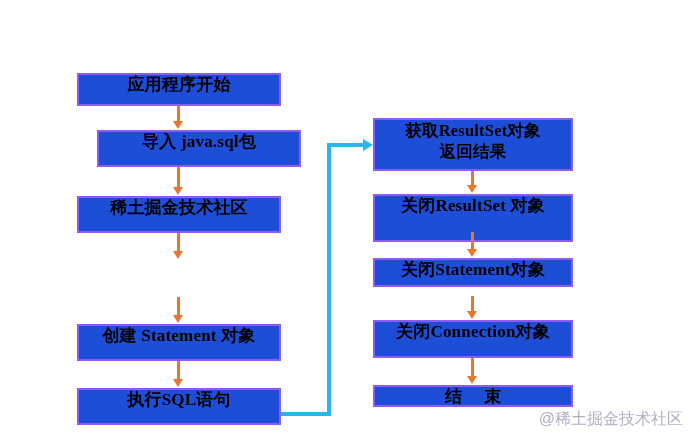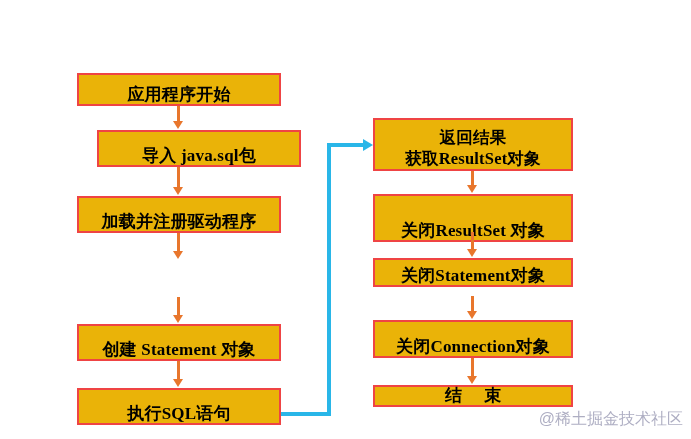--- a/index.html
+++ b/index.html
@@ -29,24 +29,24 @@
     color: #2340c4;
     letter-spacing: 0.5px;
     white-space: nowrap;
     line-height: 30px;
   }
 
   
   .node {
     position: absolute;
     box-sizing: border-box;
-    border: 2px solid #ef4444;
-    background: #eab308;
+    border: 2px solid #8b5cf6;
+    background: #1d4ed8;
     display: flex;
-    align-items: flex-end;
+    align-items: flex-start;
     justify-content: center;
     text-align: center;
     color: #000000;
     font-family: "Liberation Serif", serif;
     font-weight: 700;
     font-size: 17px;
     line-height: 19px;
     letter-spacing: 0.2px;
     padding: 0 4px;
   }
@@ -120,33 +120,33 @@
 <div id="canvas">
 
 
   <div class="node col-l l1">
     <span class="txt">应用程序开始</span>
   </div>
   <div class="node col-l l2">
     <span class="txt">导入 java.sql包</span>
   </div>
   <div class="node col-l l3">
-    <span class="txt">加载并注册驱动程序</span>
+    <span class="txt">稀土掘金技术社区</span>
   </div>
   <div class="node col-l l5">
     <span class="txt">创建 Statement 对象</span>
   </div>
   <div class="node col-l l6">
     <span class="txt">执行SQL语句</span>
   </div>
 
   <div class="node col-r r1 two-line">
     <div>
+      <span class="txt">获取ResultSet对象</span>
       <span class="txt">返回结果</span>
-      <span class="txt">获取ResultSet对象</span>
     </div>
   </div>
   <div class="node col-r r2">
     <span class="txt">关闭ResultSet 对象</span>
   </div>
   <div class="node col-r r3">
     <span class="txt">关闭Statement对象</span>
   </div>
   <div class="node col-r r4">
     <span class="txt">关闭Connection对象</span>

